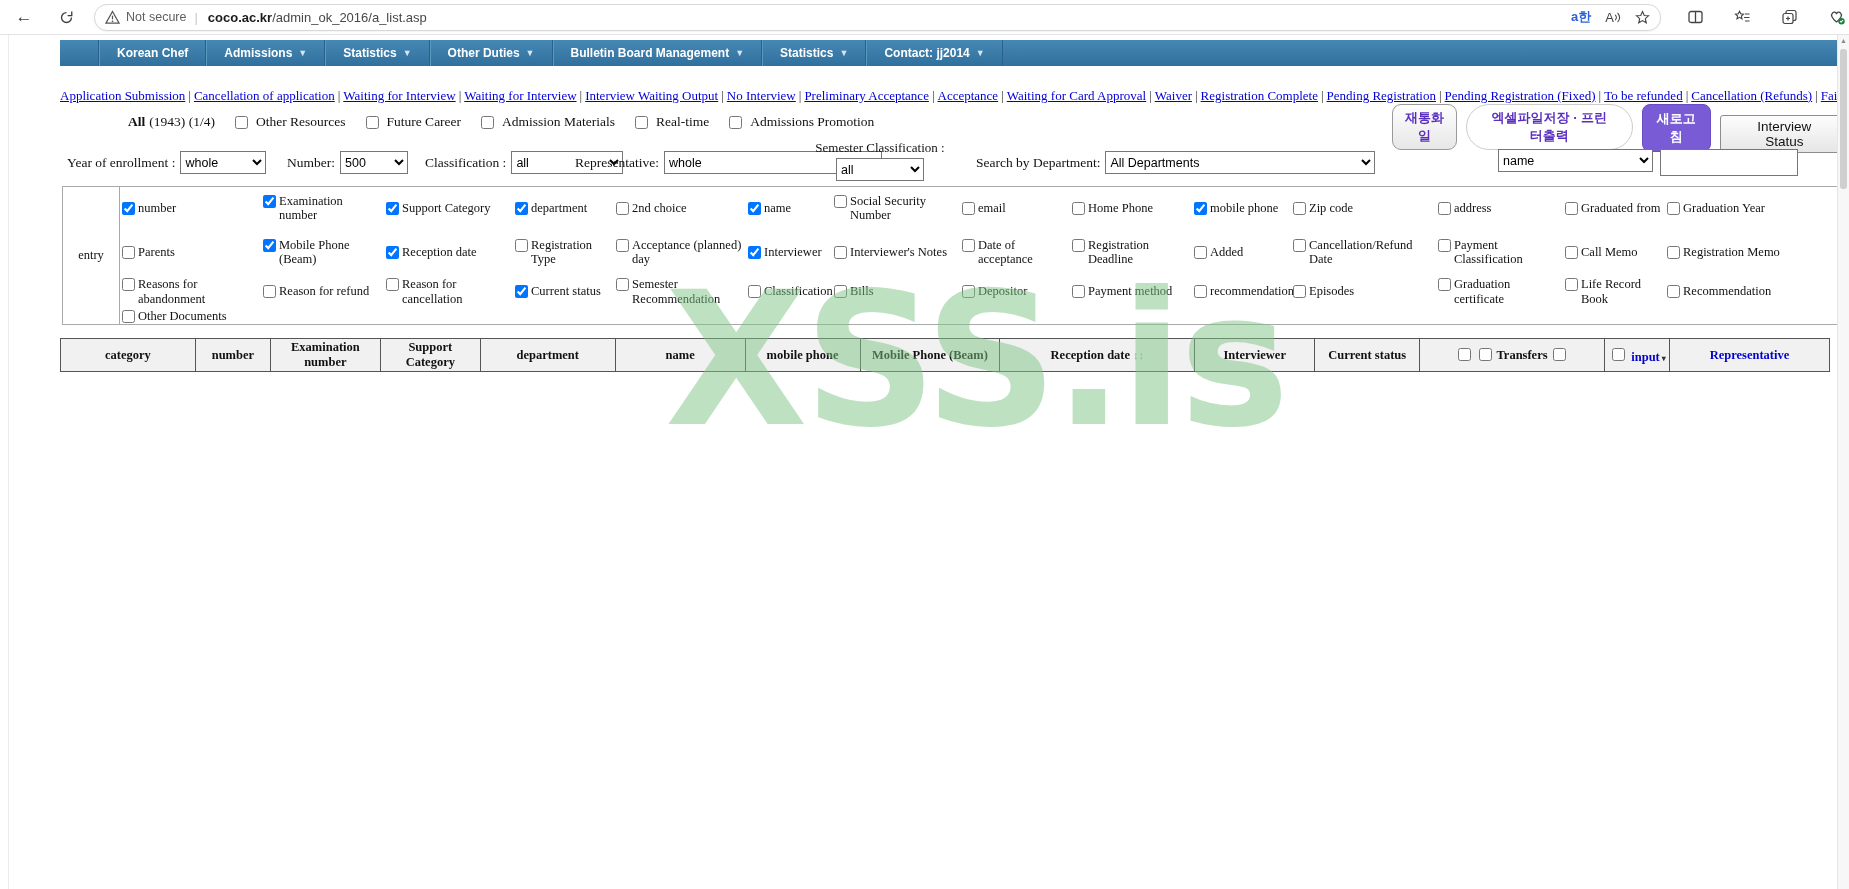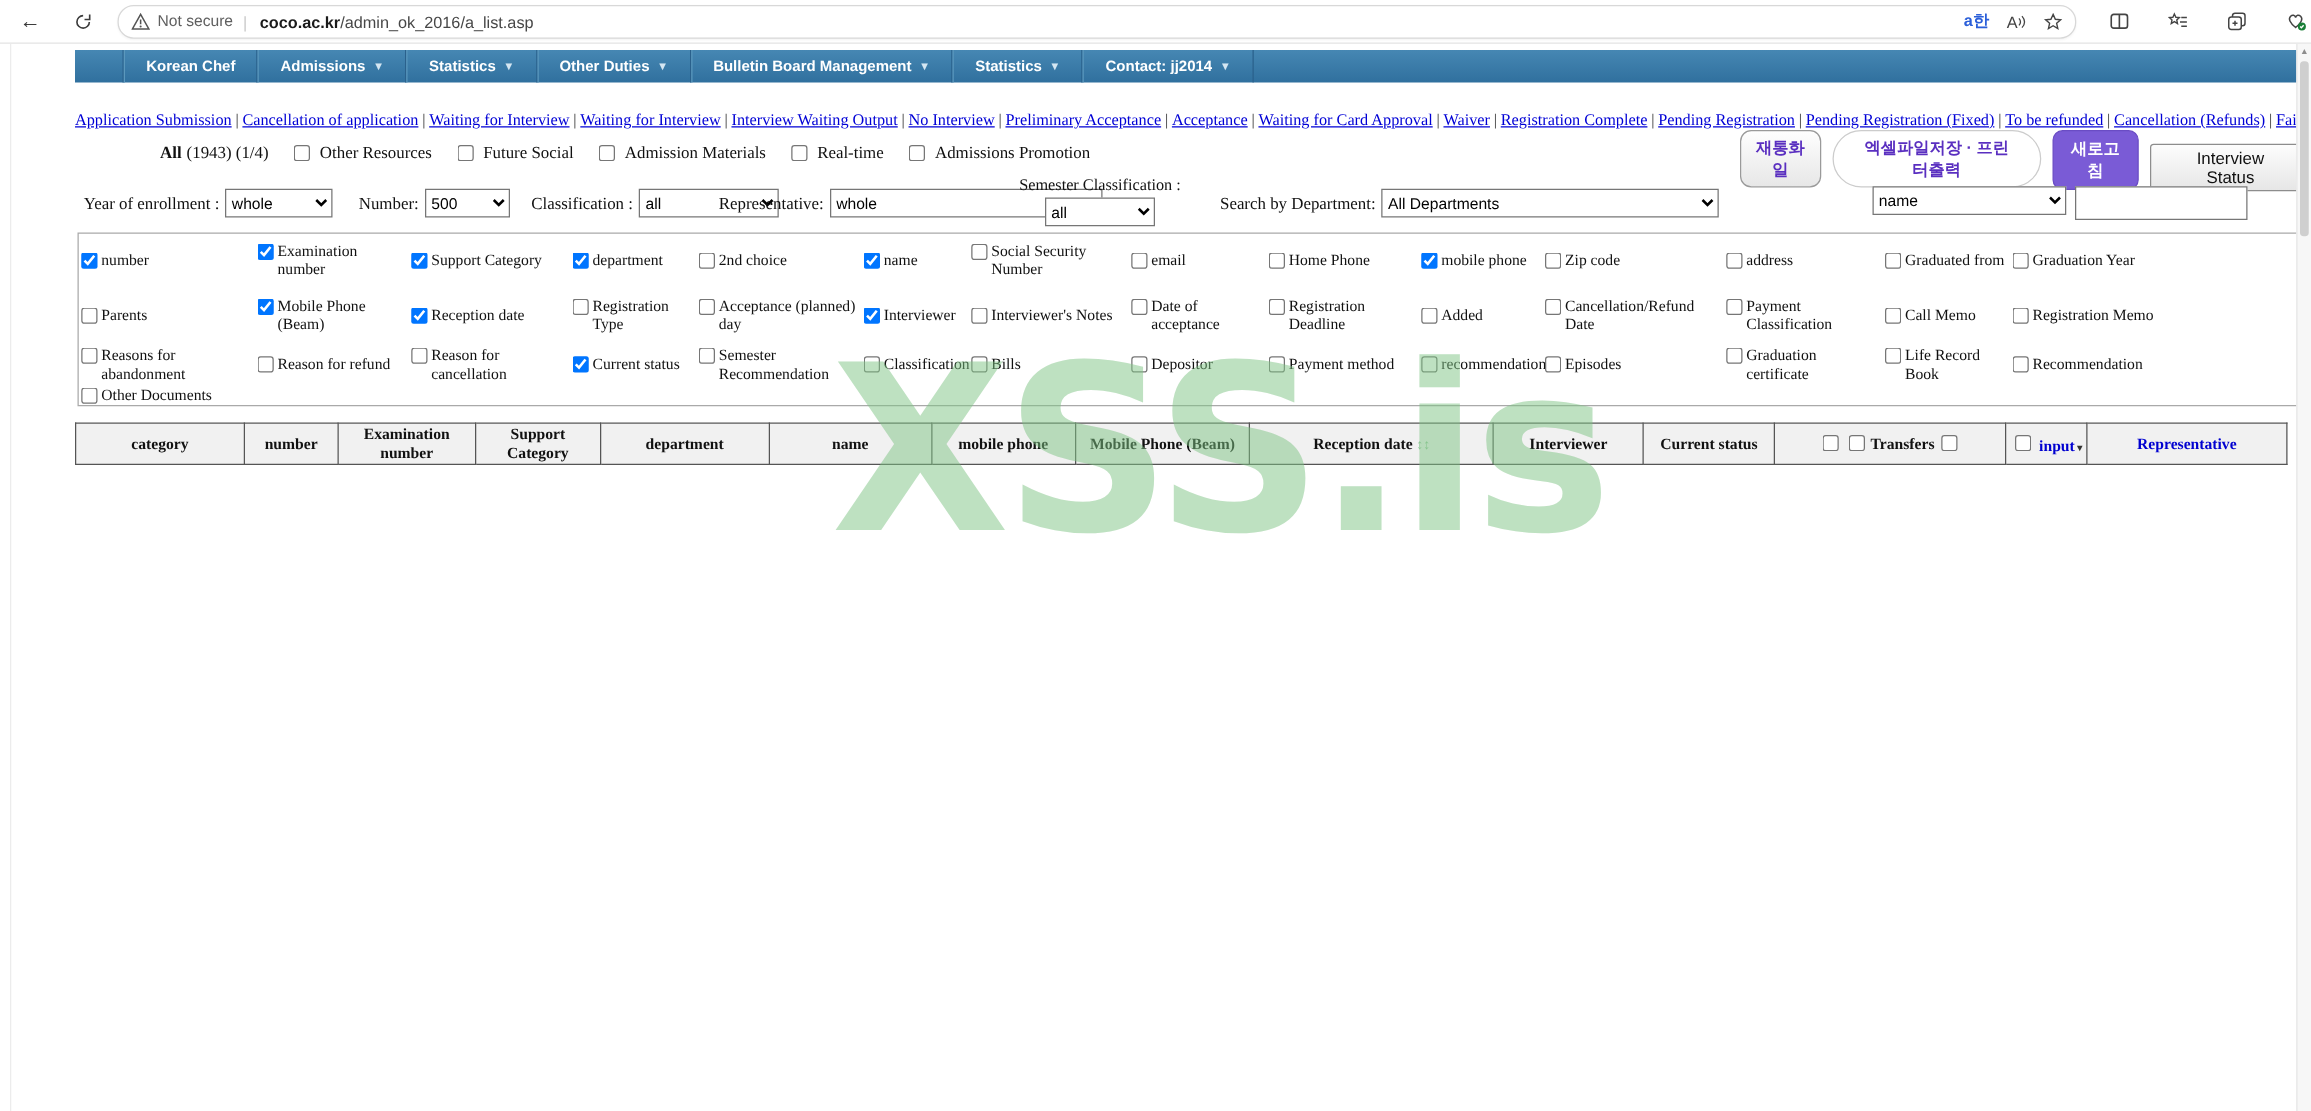--- a/index.html
+++ b/index.html
@@ -212,21 +212,21 @@
     <b>All</b>
     <span>(1943)</span>&nbsp;
     <span>(1/4)</span>
     <span id="summary-checkboxes" style="display:flex;">
         <label class="sum-cb">
           <input type="checkbox" style="">
           <span>Other Resources</span>
         </label>
         <label class="sum-cb">
           <input type="checkbox" style="">
-          <span>Future Social</span>
+          <span>Future Career</span>
         </label>
         <label class="sum-cb">
           <input type="checkbox" style="">
           <span>Admission Materials</span>
         </label>
         <label class="sum-cb">
           <input type="checkbox" style="">
           <span>Real-time</span>
         </label>
         <label class="sum-cb">
@@ -270,20 +270,21 @@
     <div class="fgroup" style="left:1498px;top:9px;">
       <select style="width:155px;"><option>name</option></select>
     </div>
     <div class="fgroup" style="left:1660px;top:9px;">
       <input type="text" style="width: 132px;" value="">
     </div>
     <button class="btn-search-kr">검색</button>
   </div>
 
   <div class="entry-box">
+    <div class="entry-label">entry</div>
     <div class="entry-grid" id="entry-grid">
         <label class="entry-item">
           <input type="checkbox" checked="" style="">
           <span>number</span>
         </label>
         <label class="entry-item">
           <input type="checkbox" checked="" style="">
           <span>Examination number</span>
         </label>
         <label class="entry-item">

